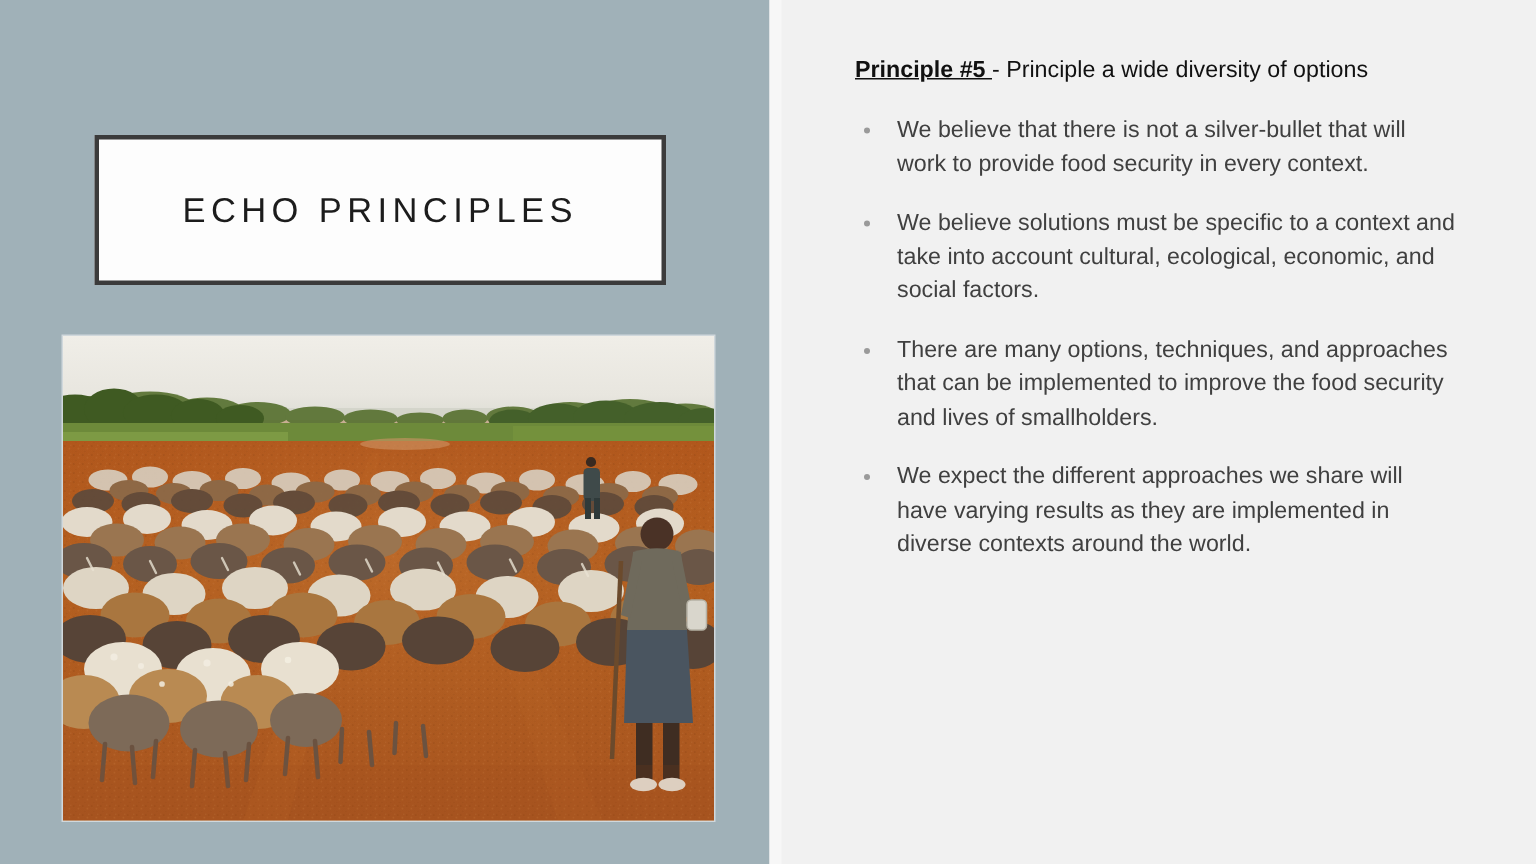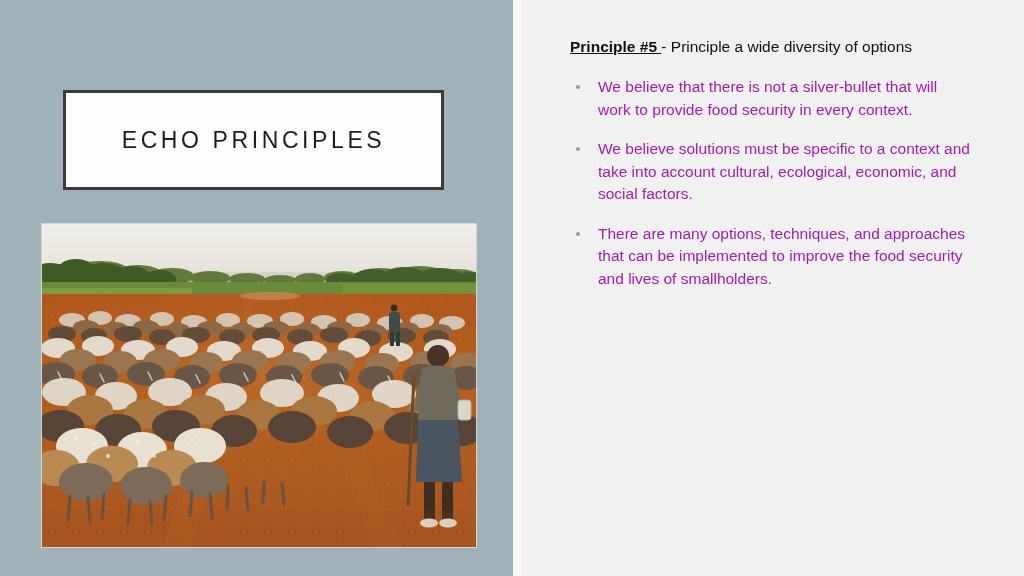--- a/index.html
+++ b/index.html
@@ -103,21 +103,21 @@
     list-style: none;
     margin: 0;
     padding: 0;
   }
   .bullet-item {
     position: relative;
     padding-left: 28px;
     margin-bottom: 17px;
     font-size: 15.5px;
     line-height: 22.5px;
-    color: #a21caf;
+    color: #404040;
   }
   .bullet-item:last-child {
     margin-bottom: 0;
   }
   .bullet-dot {
     position: absolute;
     left: 6px;
     top: 9px;
     width: 4px;
     height: 4px;
@@ -423,17 +423,21 @@
         <span>We believe that there is not a silver-bullet that will work to provide food security in every context.</span>
       </li>
       <li class="bullet-item">
         <span class="bullet-dot"></span>
         <span>We believe solutions must be specific to a context and take into account cultural, ecological, economic, and social factors.</span>
       </li>
       <li class="bullet-item">
         <span class="bullet-dot"></span>
         <span>There are many options, techniques, and approaches that can be implemented to improve the food security and lives of smallholders.</span>
       </li>
+      <li class="bullet-item">
+        <span class="bullet-dot"></span>
+        <span>We expect the different approaches we share will have varying results as they are implemented in diverse contexts around the world.</span>
+      </li>
     </ul>
 
   </div>
 
 </div>
 
 </body></html>

